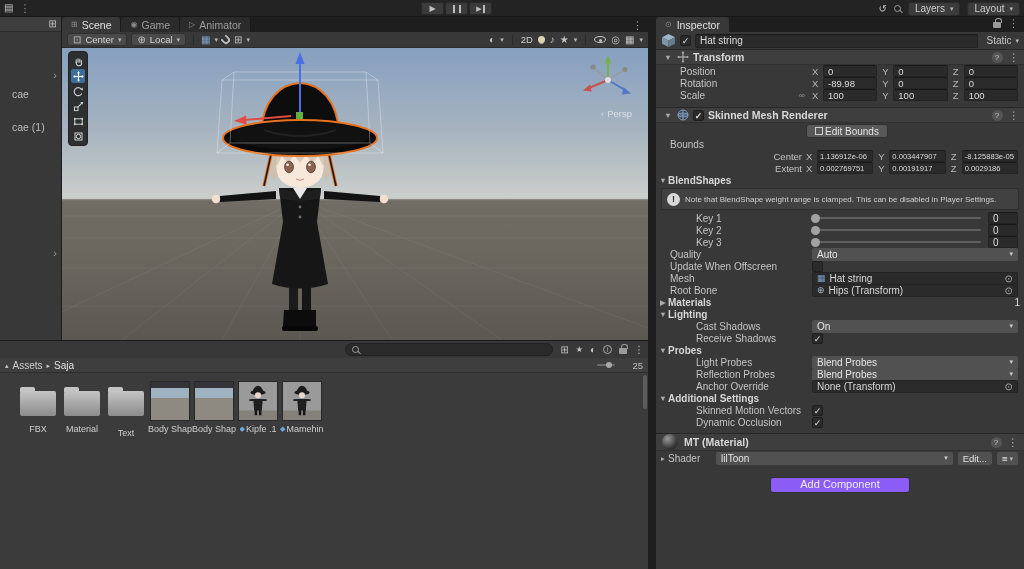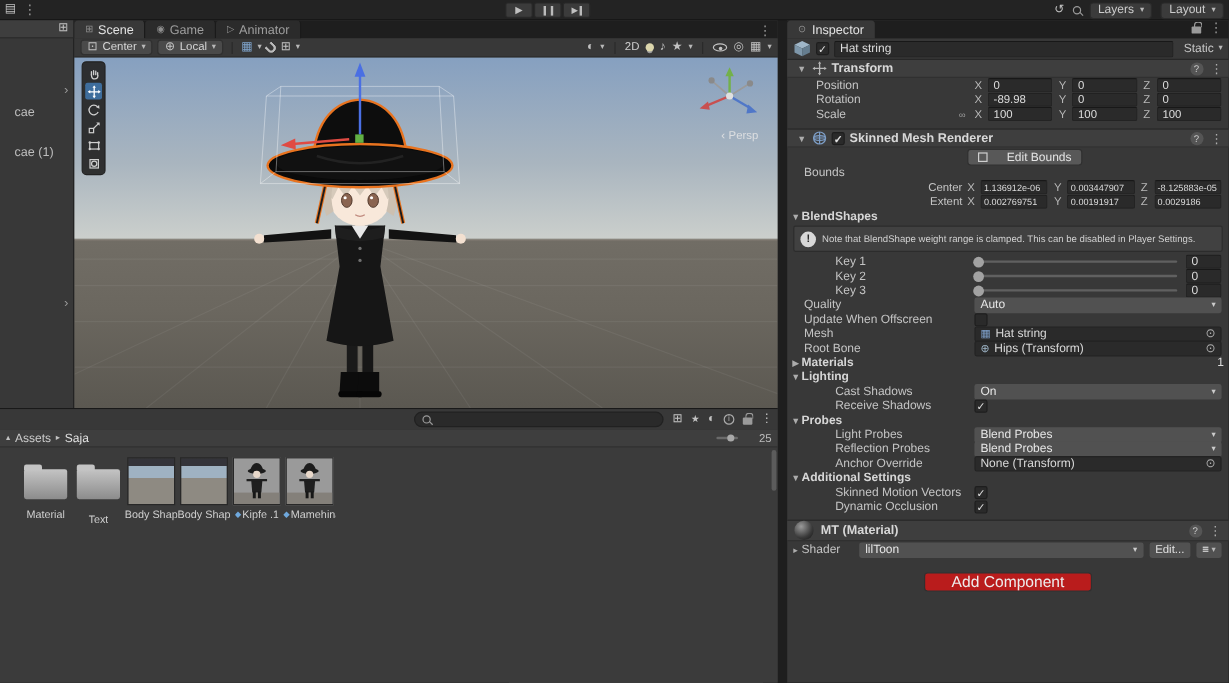--- a/index.html
+++ b/index.html
@@ -110,26 +110,26 @@
 .objf{height:13px;background:#2A2A2A;border:1px solid #232323;border-radius:2px;display:flex;align-items:center;gap:4px;padding:0 4px;font-size:10px;color:#D8D8D8}
 .objf .picker{margin-left:auto;color:#AAA;font-size:10px}
 .obj-ico{font-size:9px;color:#7D9EC7}
 .sl-track{flex:1;height:2px;background:#606060;border-radius:1px;position:relative;margin-right:2px}
 .sl-handle{position:absolute;left:-1px;top:-3.5px;width:9px;height:9px;background:#A2A2A2;border-radius:50%}
 .sl-val{width:30px;flex:none;height:12px}
 .notewrap{padding:2px 5px}
 .notebox{height:22px;background:#414141;border:1px solid #2C2C2C;border-radius:2px;display:flex;align-items:center;gap:5px;padding:0 5px;font-size:8px;color:#D0D0D0;white-space:nowrap;over flow:hidden;overflow:hidden}
 .note-ico{width:13px;height:13px;border-radius:50%;background:#D8D8D8;color:#2A2A2A;font-weight:bold;font-size:9px;text-align:center;line-height:13px;flex:none}
 .eb-row{height:16px;position:relative}
-.ebtn{position:absolute;left:150px;top:1px;height:14px;background:#585858;border:1px solid #303030;border-radius:3px;display:flex;align-items:center;gap:16px;padding:0 8px;font-size:10px;color:#E4E4E4}
+.ebtn{position:absolute;left:150px;top:1px;height:14px;background:#585858;border:1px solid #303030;border-radius:3px;display:flex;align-items:center;gap:2px;padding:0 8px;font-size:10px;color:#E4E4E4}
 .eb-ico{width:8px;height:8px;border:1px solid #CFCFCF}
 .mat-h{height:18px;background:#3E3E3E;border-top:1px solid #272727;border-bottom:1px solid #303030;display:flex;align-items:center;gap:6px;padding:0 6px;color:#D8D8D8;font-weight:bold;font-size:10.5px}
 .msphere{width:16px;height:16px;border-radius:50%;background:radial-gradient(circle at 35% 30%,#9A9A9A,#3A3A3A 60%,#121212);flex:none}
 .mini-btn{height:13px;background:#515151;border-radius:2px;display:flex;align-items:center;justify-content:center;gap:2px;padding:0 5px;font-size:9.5px;color:#E2E2E2;flex:none}
-.addc{margin:12px auto 0;width:140px;height:16px;background:#b91c1c;border:1px solid #303030;border-radius:3px;color:#EDEDED;display:flex;align-items:flex-end;justify-content:center;font-size:13px}
+.addc{margin:12px auto 0;width:140px;height:16px;background:#8b5cf6;border:1px solid #303030;border-radius:3px;color:#EDEDED;display:flex;align-items:flex-start;justify-content:center;font-size:11px}
 .spacer6{height:6px}.spacer5{height:5px}
 .count-val{margin-left:auto;padding-right:4px;color:#DCDCDC}
 </style>
 </head>
 <body>
 
 <div id="topbar">
   <div class="tb-left">
     <span class="st-ico">▤</span>
     <span>⋮</span>
@@ -392,20 +392,26 @@
       <span class="zslider">
           <span class="zhandle"></span>
         </span>
       <span>25</span>
     </div>
   </div>
   <div class="pgrid">
     <div class="p-item">
       <div class="folder"></div>
       <div class="p-label" style="margin-top:8px">
+          <span>FBX</span>
+        </div>
+    </div>
+    <div class="p-item">
+      <div class="folder"></div>
+      <div class="p-label" style="margin-top:8px">
           <span>Material</span>
         </div>
     </div>
     <div class="p-item">
       <div class="folder"></div>
       <div class="p-label" style="margin-top:12px">
           <span>Text</span>
         </div>
     </div>
     <div class="p-item">

